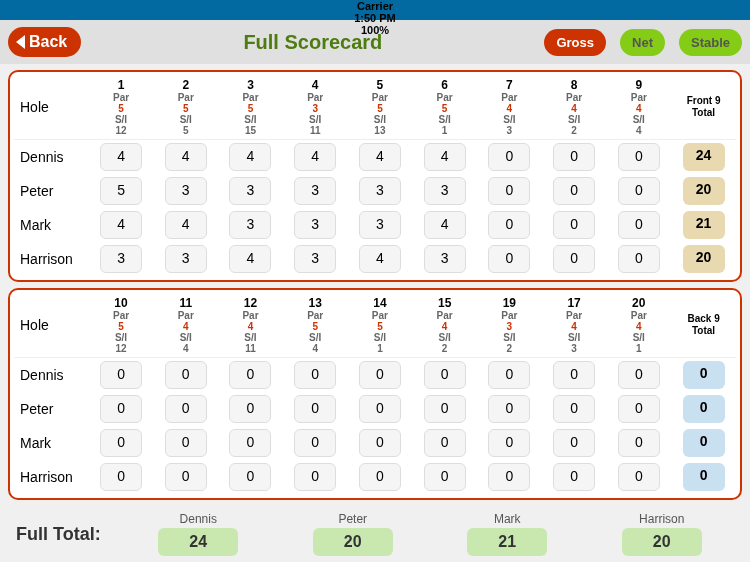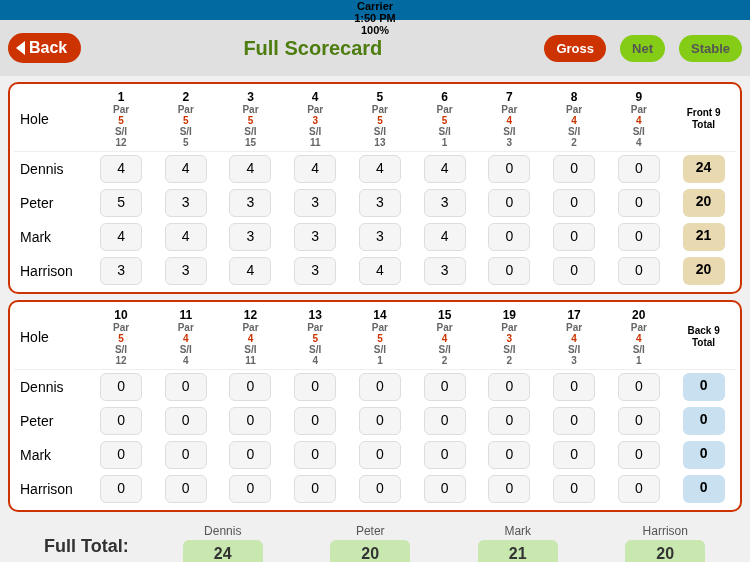--- a/index.html
+++ b/index.html
@@ -19,21 +19,21 @@
       display: flex;
       align-items: center;
       justify-content: space-between;
       padding: 0 10px;
       font-size: 11px;
       font-weight: 600;
       flex-direction: column;
     }
     .header-nav {
       background: #e0e0e0;
-      height: 56px;
+      height: 44px;
       display: flex;
       align-items: center;
       justify-content: flex-start;
       padding: 18px 8px;
       margin-top: 20px;
     }
     .back-btn {
       background: #cc3300;
       border-radius: 20px;
       padding: 6px 14px 6px 8px;
@@ -157,21 +157,20 @@
     }
     .front-total { background: #e8d9b0; }
     .back-total { background: #c8e0f0; }
 
     
     .full-total-section {
       display: flex;
       align-items: center;
       padding: 6px 8px 4px 8px;
       gap: 10px;
-      margin-left: 28px;
     }
     .full-total-label {
       font-size: 18px;
       font-weight: 700;
       color: #333;
       min-width: 100px;
     }
     .full-total-players {
       display: flex;
       flex: 1;

